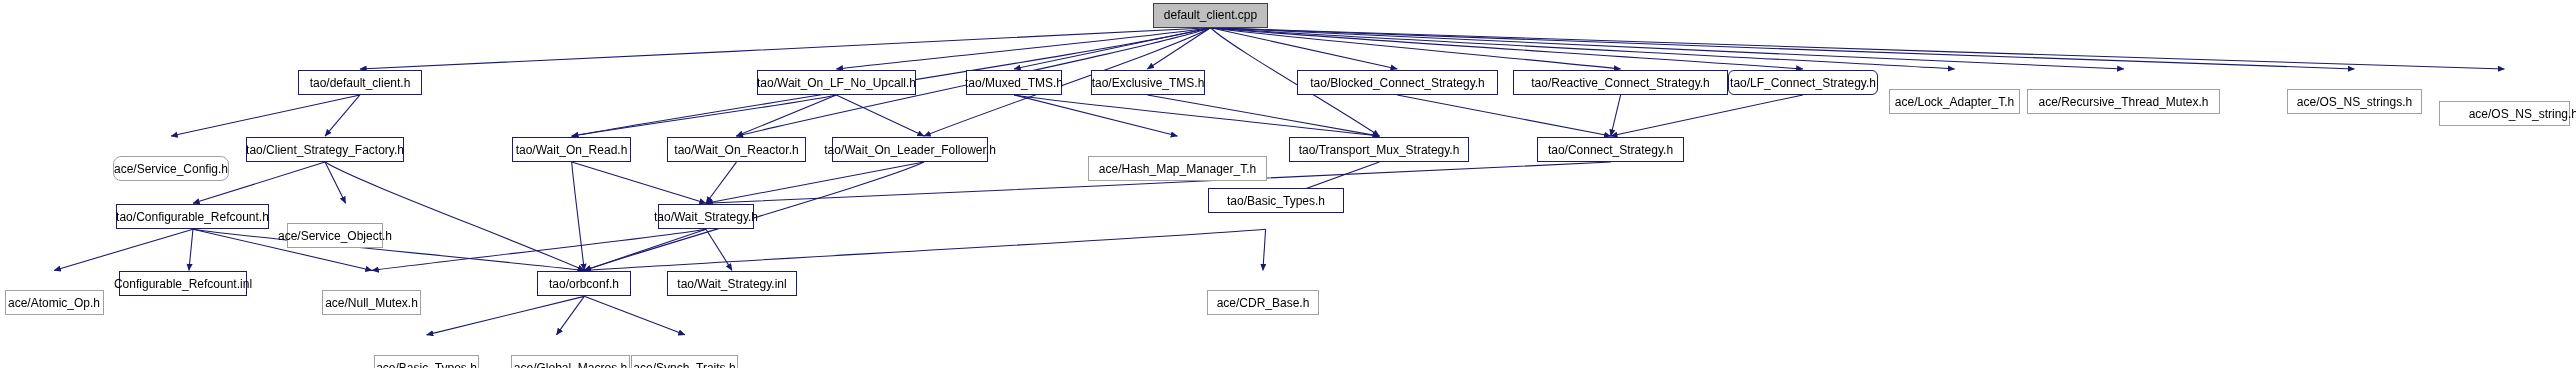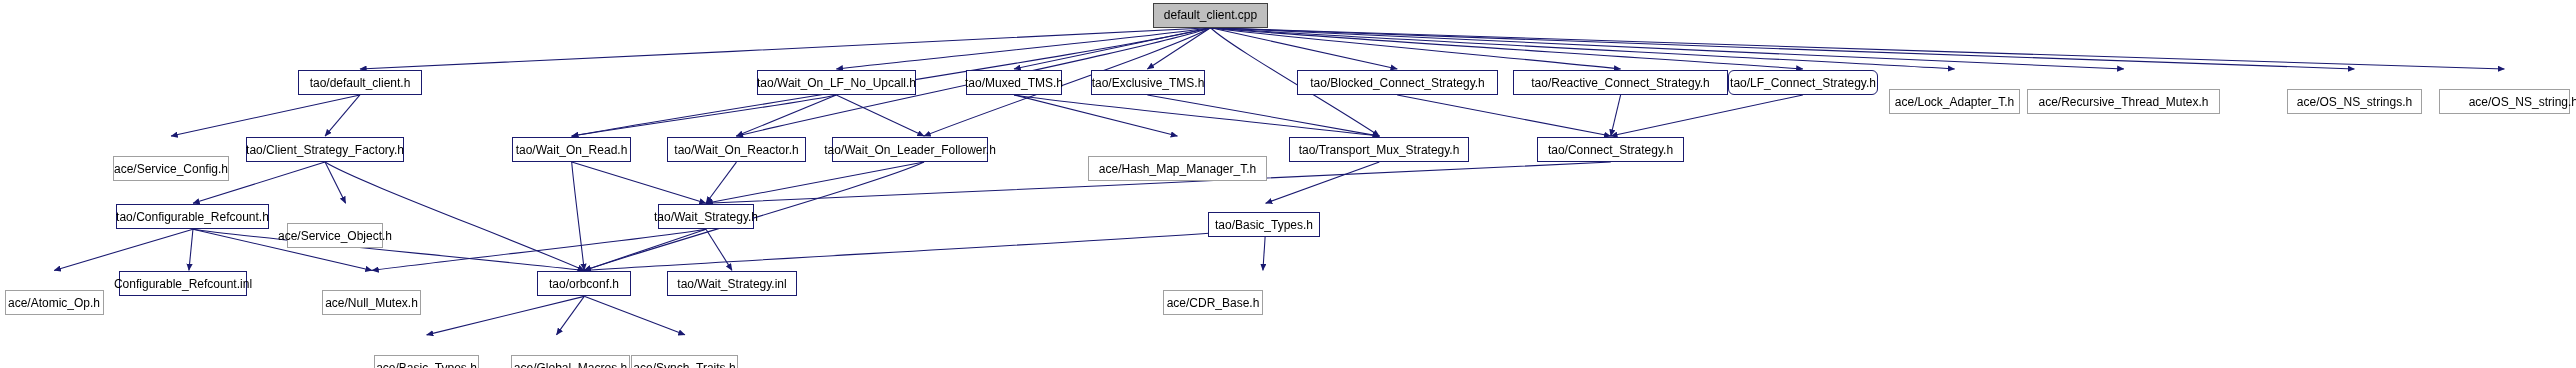--- a/index.html
+++ b/index.html
@@ -138,24 +138,24 @@
       </div>
       <div class="node ext" style="left: 1889px; top: 70px; width: 131px;">
         <span class="node-label">ace/Lock_Adapter_T.h</span>
       </div>
       <div class="node ext" style="left: 2027px; top: 70px; width: 193px;">
         <span class="node-label">ace/Recursive_Thread_Mutex.h</span>
       </div>
       <div class="node ext" style="left: 2287px; top: 70px; width: 135px;">
         <span class="node-label">ace/OS_NS_strings.h</span>
       </div>
-      <div class="node ext" style="left: 2439px; top: 70px; width: 131px; padding-left: 44px;">
+      <div class="node ext" style="left: 2439px; top: 82px; width: 131px; padding-left: 44px;">
         <span class="node-label">ace/OS_NS_string.h</span>
       </div>
-      <div class="node ext" style="left: 113px; top: 137px; width: 116px;">
+      <div class="node ext" style="left: 113px; top: 137px; width: 116px; border-radius: 8px;">
         <span class="node-label">ace/Service_Config.h</span>
       </div>
       <div class="node" style="left: 246px; top: 137px; width: 158px;">
         <span class="node-label">tao/Client_Strategy_Factory.h</span>
       </div>
       <div class="node" style="left: 512px; top: 137px; width: 119px;">
         <span class="node-label">tao/Wait_On_Read.h</span>
       </div>
       <div class="node" style="left: 667px; top: 137px; width: 139px;">
         <span class="node-label">tao/Wait_On_Reactor.h</span>
@@ -174,39 +174,39 @@
       </div>
       <div class="node" style="left: 116px; top: 204px; width: 153px;">
         <span class="node-label">tao/Configurable_Refcount.h</span>
       </div>
       <div class="node ext" style="left: 287px; top: 204px; width: 96px;">
         <span class="node-label">ace/Service_Object.h</span>
       </div>
       <div class="node" style="left: 658px; top: 204px; width: 96px;">
         <span class="node-label">tao/Wait_Strategy.h</span>
       </div>
-      <div class="node" style="left: 1208px; top: 212px; width: 112px;">
+      <div class="node" style="left: 1208px; top: 188px; width: 136px;">
         <span class="node-label">tao/Basic_Types.h</span>
       </div>
       <div class="node ext" style="left: 4.5px; top: 271px; width: 99px;">
         <span class="node-label">ace/Atomic_Op.h</span>
       </div>
       <div class="node" style="left: 119px; top: 271px; width: 128px;">
         <span class="node-label">Configurable_Refcount.inl</span>
       </div>
       <div class="node ext" style="left: 322px; top: 271px; width: 99px;">
         <span class="node-label">ace/Null_Mutex.h</span>
       </div>
       <div class="node" style="left: 537px; top: 271px; width: 94px;">
         <span class="node-label">tao/orbconf.h</span>
       </div>
       <div class="node" style="left: 667px; top: 271px; width: 130px;">
         <span class="node-label">tao/Wait_Strategy.inl</span>
       </div>
-      <div class="node ext" style="left: 1163px; top: 271px; width: 100px;">
+      <div class="node ext" style="left: 1207px; top: 271px; width: 112px;">
         <span class="node-label">ace/CDR_Base.h</span>
       </div>
       <div class="node ext" style="left: 374px; top: 336px; width: 105px;">
         <span class="node-label">ace/Basic_Types.h</span>
       </div>
       <div class="node ext" style="left: 511px; top: 336px; width: 119px;">
         <span class="node-label">ace/Global_Macros.h</span>
       </div>
       <div class="node ext" style="left: 631px; top: 336px; width: 107px;">
         <span class="node-label">ace/Synch_Traits.h</span>

